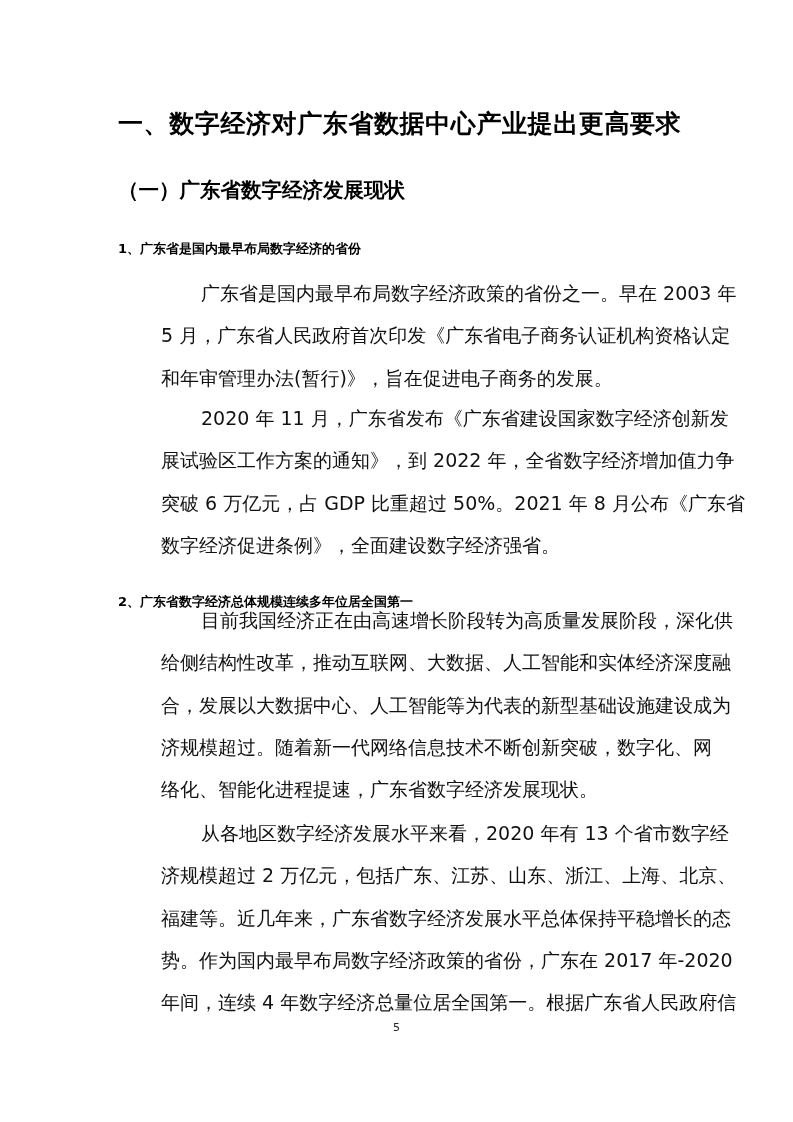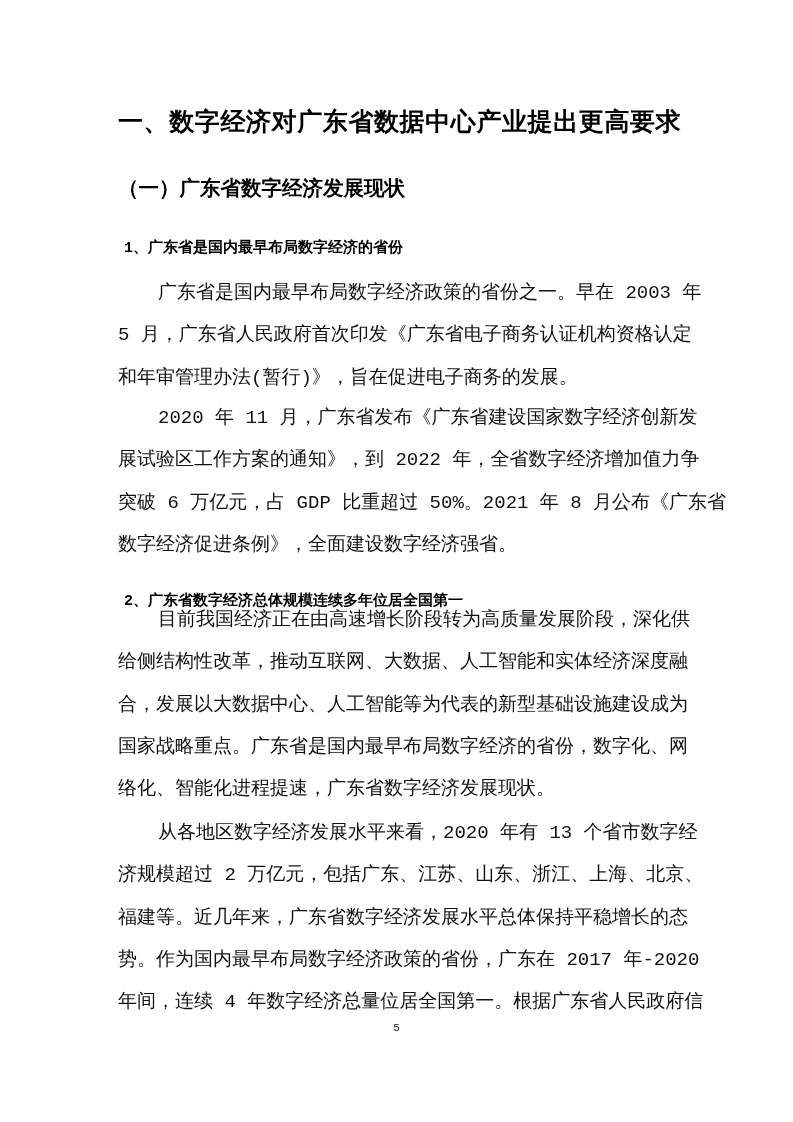--- a/index.html
+++ b/index.html
@@ -1,27 +1,27 @@
 <!DOCTYPE html>
 <html><head>
 <meta charset="utf-8">
 <style>
   html, body { margin: 0; padding: 0; background: #ffffff; }
   body { width: 793px; height: 1122px; position: relative; overflow: hidden;
          font-family: "DejaVu Sans", "Liberation Sans", sans-serif; color: #000; }
-  .page { position: absolute; left: 0; top: 0; width: 793px; height: 994px; background: #fff; font-family: Liberation Mono, monospace; }
+  .page { position: absolute; left: 0; top: 0; width: 793px; height: 994px; background: #fff; }
   .title { position: absolute; left: 118px; top: 106px; font-size: 25px; font-weight: bold;
            letter-spacing: 0.6px; white-space: nowrap; line-height: 36px; }
   .subheading { position: absolute; left: 118px; top: 175px; font-size: 20.5px; font-weight: bold;
                 white-space: nowrap; line-height: 30px; text-align: center; }
-  .section { position: absolute; left: 124px; font-size: 15px; font-weight: bold;
+  .section { position: absolute; left: 118px; font-size: 13px; font-weight: bold;
              white-space: nowrap; line-height: 28px; }
   .para { position: absolute; left: 118px; width: 554px; }
   .line { height: 42.3px; line-height: 42.3px; font-size: 19px; color: #111;
-          white-space: nowrap; text-align: justify; text-align-last: justify; }
+          white-space: nowrap; text-align: justify; text-align-last: justify; margin-left: 43px; }
   .line.indent { padding-left: 40px; }
   .line.last { text-align-last: left; }
   .page-number { position: absolute; left: 0; width: 793px; top: 1020px; text-align: center;
                  font-size: 11px; color: #222; line-height: 16px; }
 </style>
 </head>
 <body>
 
 <div class="page">
 
@@ -43,21 +43,21 @@
     <div class="line">突破 6 万亿元，占 GDP 比重超过 50%。2021 年 8 月公布《广东省</div>
     <div class="line last">数字经济促进条例》，全面建设数字经济强省。</div>
   </div>
 
   <div class="section" style="top:564px;margin-top:24px;">2、广东省数字经济总体规模连续多年位居全国第一</div>
 
   <div class="para" style="top:599px;">
     <div class="line indent">目前我国经济正在由高速增长阶段转为高质量发展阶段，深化供</div>
     <div class="line">给侧结构性改革，推动互联网、大数据、人工智能和实体经济深度融</div>
     <div class="line">合，发展以大数据中心、人工智能等为代表的新型基础设施建设成为</div>
-    <div class="line">国家战略重点。广东省是国内最早布局数字经济的省份，数字化、网</div>
+    <div class="line">济规模超过。随着新一代网络信息技术不断创新突破，数字化、网</div>
     <div class="line last">络化、智能化进程提速，广东省数字经济发展现状。</div>
   </div>
 
   <div class="para" style="top:812px;">
     <div class="line indent">从各地区数字经济发展水平来看，2020 年有 13 个省市数字经</div>
     <div class="line">济规模超过 2 万亿元，包括广东、江苏、山东、浙江、上海、北京、</div>
     <div class="line">福建等。近几年来，广东省数字经济发展水平总体保持平稳增长的态</div>
     <div class="line">势。作为国内最早布局数字经济政策的省份，广东在 2017 年-2020</div>
     <div class="line">年间，连续 4 年数字经济总量位居全国第一。根据广东省人民政府信</div>
   </div>

